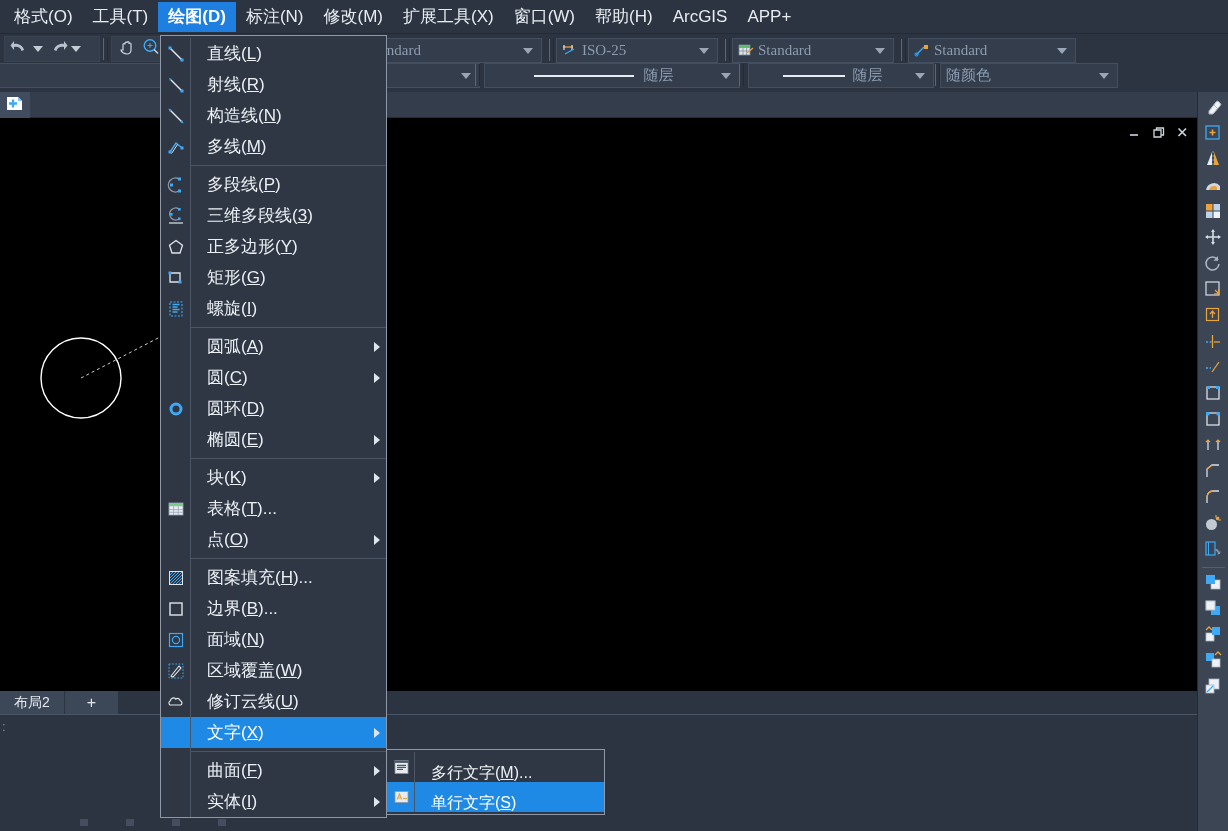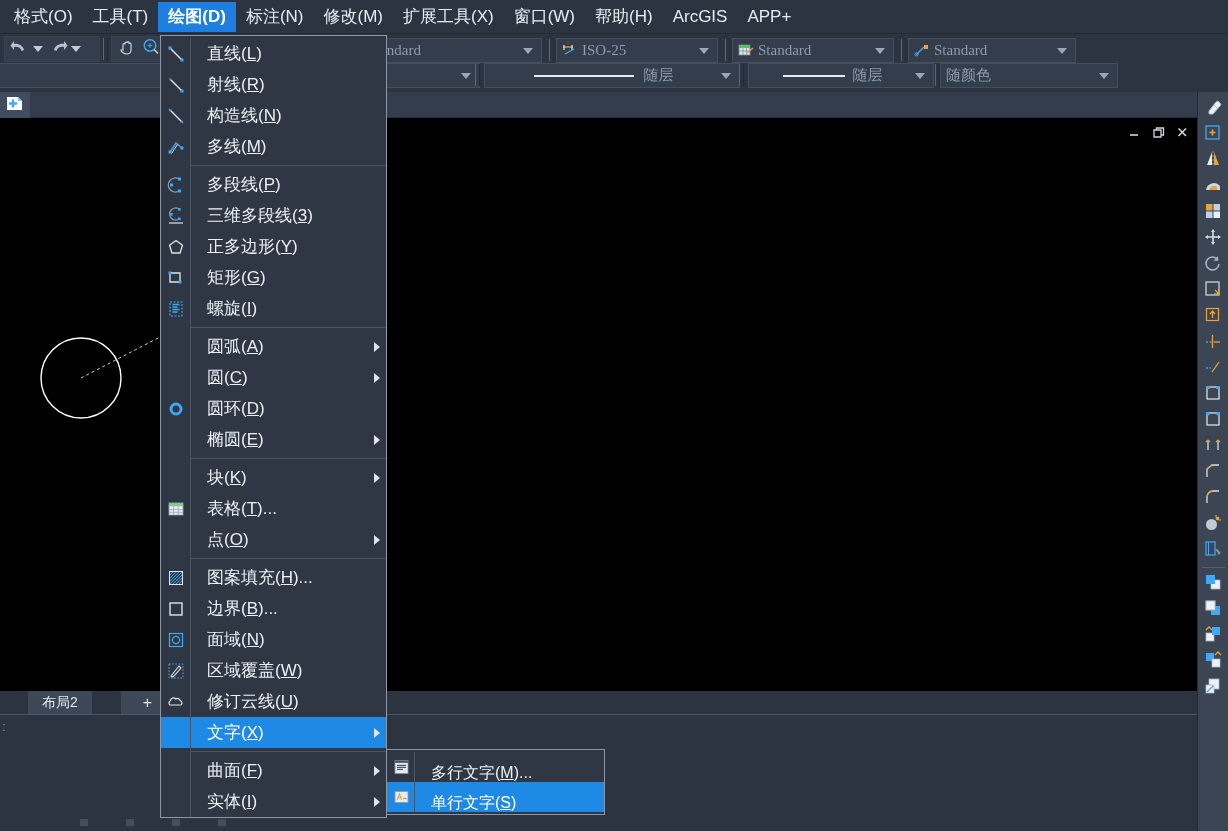--- a/index.html
+++ b/index.html
@@ -88,21 +88,20 @@
 
   
   .layout-tabbar {
     position: absolute; left: 0; top: 691px; width: 1197px; height: 23px;
     background: #2b3440; display: flex; align-items: flex-end;
   }
   .layout-tab {
     height: 23px; background: #3c4757; color: #e4e9ef; font-size: 14px;
     padding: 0 14px; display: flex; align-items: center; cursor: default;
     border-right: 1px solid #2b3440;
-    margin-left: 28px;
   }
   .layout-tab.plus { padding: 0 22px; color: #e4e9ef; font-size: 16px; }
   .cmdline {
     position: absolute; left: 0; top: 714px; width: 1197px; height: 100px;
     background: #2b3440; border-top: 1px solid #4a5566;
   }
   .cmd-caret {
     position: absolute; left: 2px; top: 6px; color: #9a8f78; font-size: 13px;
     line-height: 12px; letter-spacing: 0;
   }

